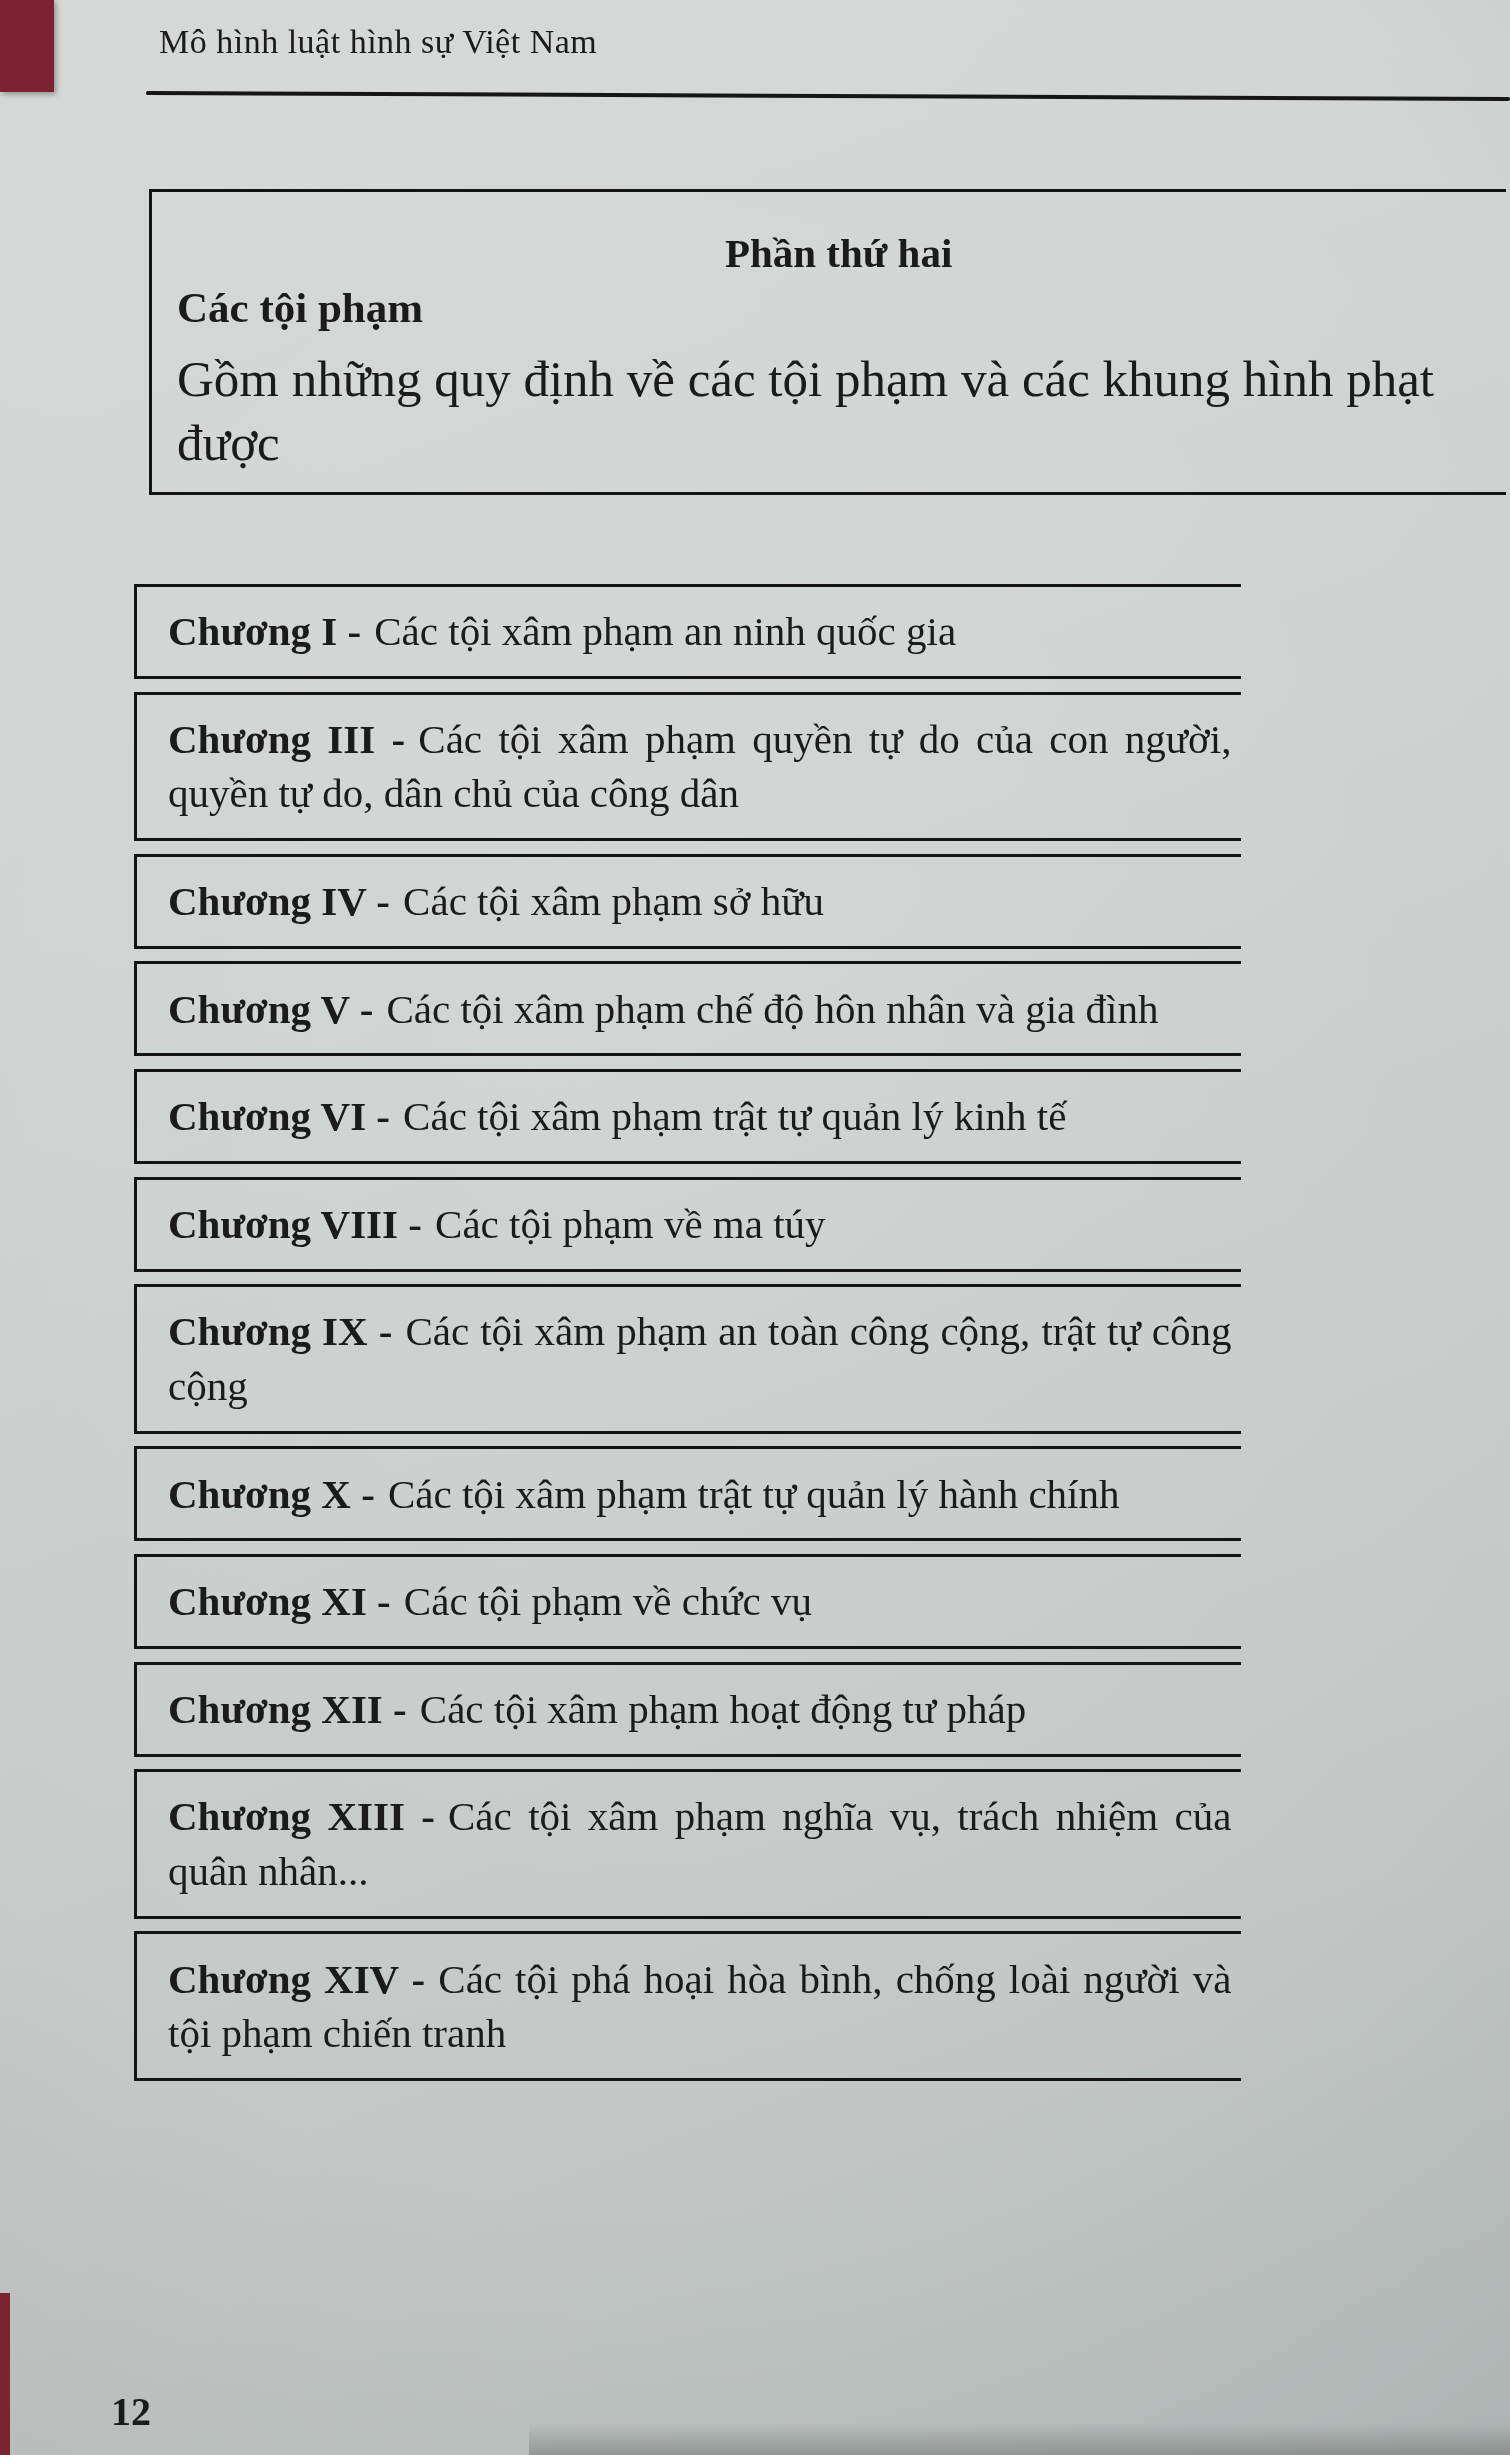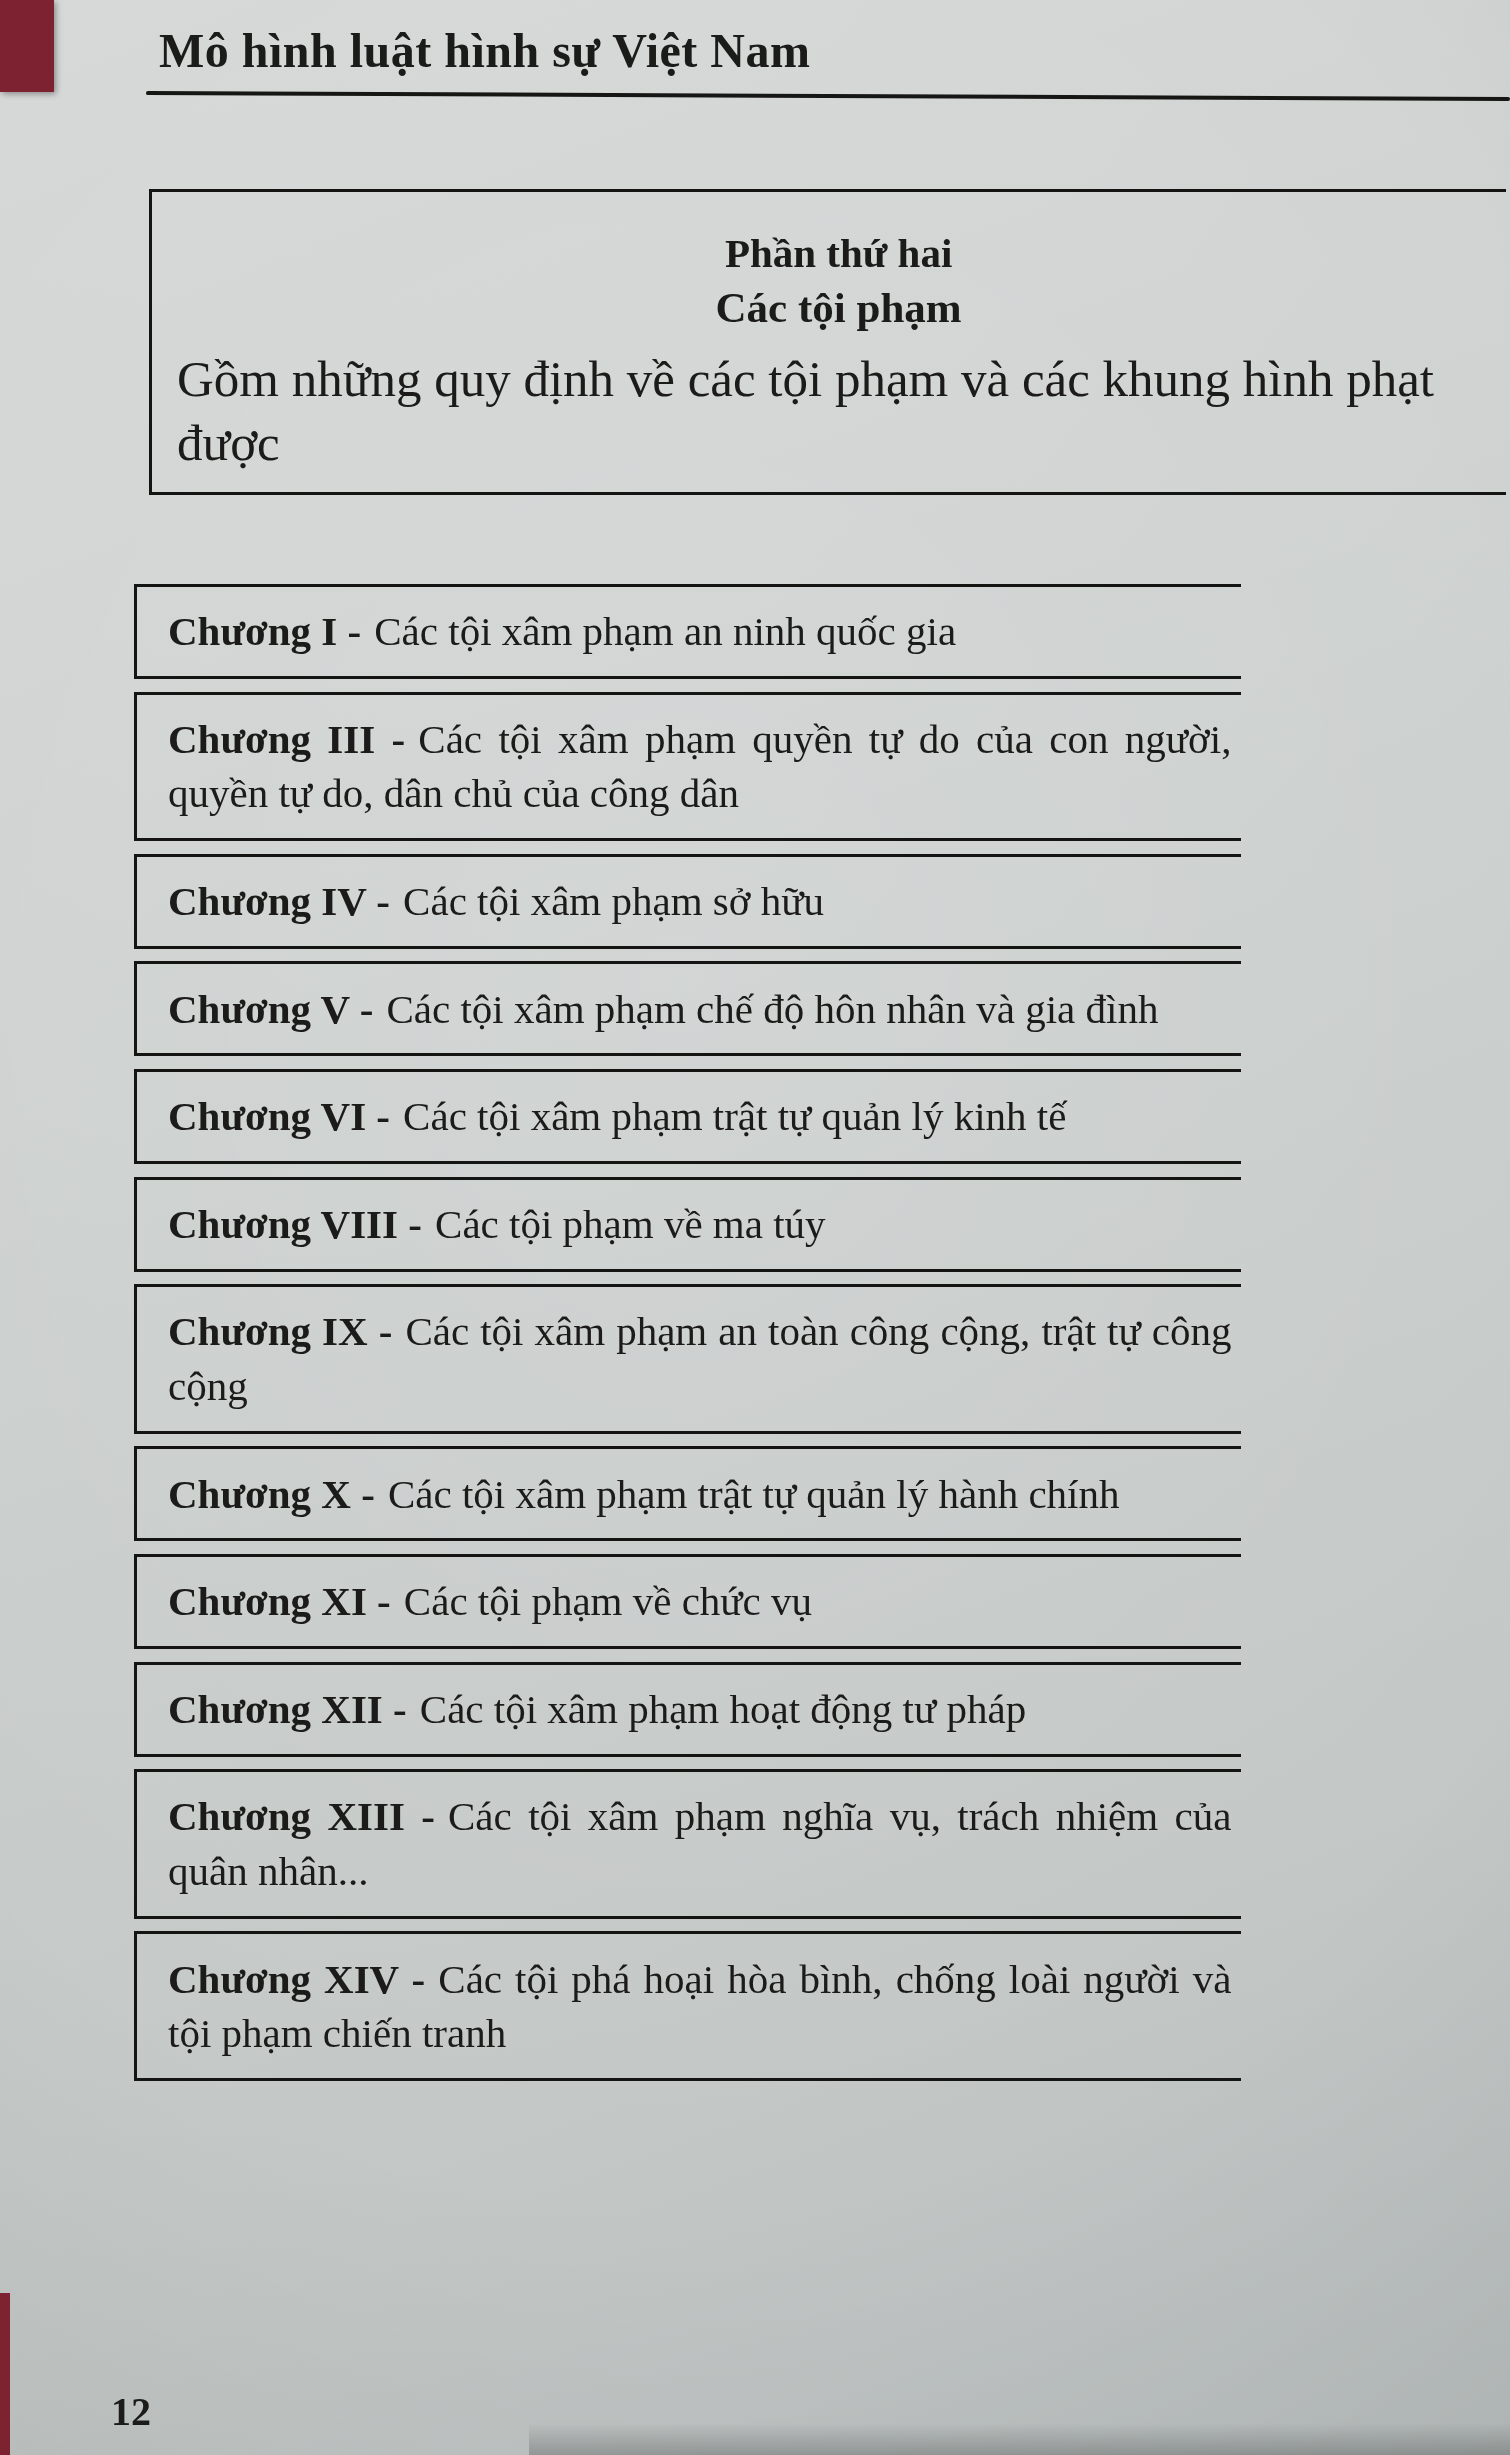--- a/index.html
+++ b/index.html
@@ -33,22 +33,22 @@
   }
   .spine-bottom {
     position: absolute;
     left: 0; bottom: 0;
     width: 9.6px; height: 163px;
     background: #7c2231;
   }
   .header-title {
     position: absolute;
     left: 159px; top: 23px;
-    font-size: 48px;
-    font-weight: bold;
+    font-size: 34px;
+    font-weight: normal;
     letter-spacing: 0.5px;
     white-space: nowrap;
   }
   .header-rule {
     position: absolute;
     left: 146px; top: 94px;
     width: 1364px; height: 3.8px;
     background: #161614;
     border-radius: 1.9px;
     transform: rotate(0.25deg);
@@ -64,21 +64,20 @@
     padding: 21px 5.8px 0 25px;
   }
   .part-title-1 {
     text-align: center;
     font-weight: bold;
     font-size: 41px;
     line-height: 1.15;
     margin-top: 17px;
   }
   .part-title-2 {
-    text-align: center;
     font-weight: bold;
     font-size: 43px;
     line-height: 1.15;
     margin-top: 5.8px;
   }
   .part-desc {
     margin-top: 15.4px;
     font-size: 51px;
     line-height: 1.25;
   }

